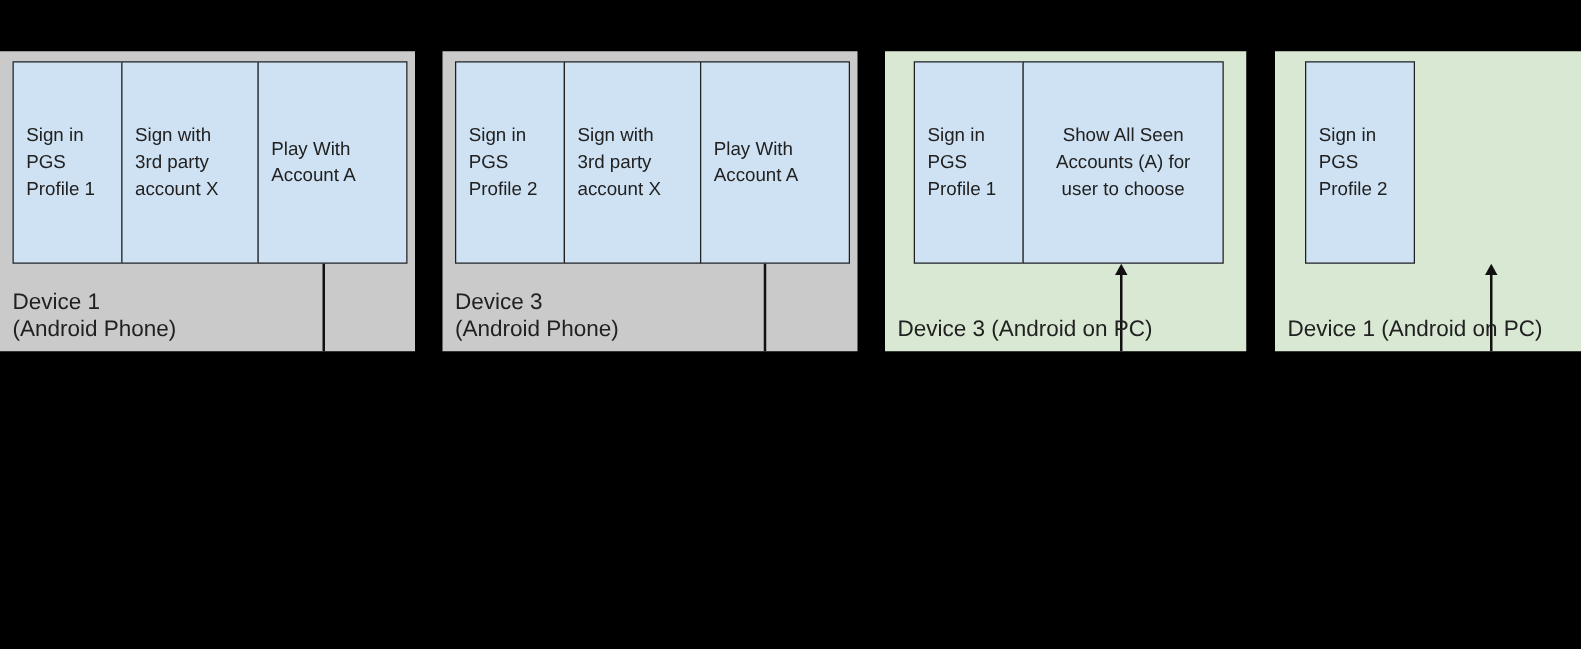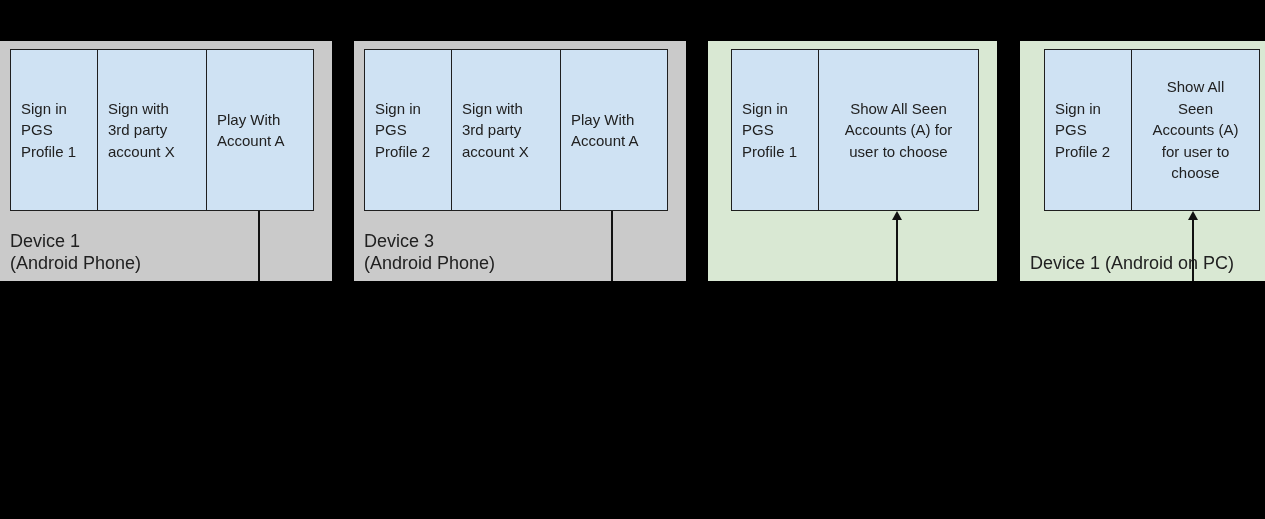--- a/index.html
+++ b/index.html
@@ -53,21 +53,21 @@
     color:var(--text);
     font-size:15px;
     line-height:21.5px;
   }
   .step-box + .step-box{margin-left:-1px;}
   .step-box .txt{white-space:pre-line;padding:0 10px;}
   .step-box.center{justify-content:center;text-align:center;}
 
   .w-signin{width:88px;}
   .w-3rd{width:110px;}
-  .w-play{width:108px;align-items:center;}
+  .w-play{width:120px;align-items:center;}
   .w-show3{width:161px;}
   .w-show4{width:129px;}
 
   .device-label{
     position:absolute;
     left:10px;
     bottom:7px;
     color:var(--text);
     font-size:18px;
     line-height:22px;
@@ -153,35 +153,29 @@
 Profile 1</span>
       </div>
       <div class="step-box w-show3 center">
         <span class="txt">Show All Seen
 Accounts (A) for
 user to choose</span>
       </div>
     </div>
     <div class="connector arrow-line"></div>
     <div class="arrowhead"></div>
+    <div class="device-label">Device 3 (Android on PC)</div>
   </section>
 
   <section class="device pc" id="device4">
     <div class="box-row">
       <div class="step-box w-signin">
         <span class="txt">Sign in
 PGS
 Profile 2</span>
-      </div>
-      <div class="step-box w-show4 center">
-        <span class="txt">Show All
-Seen
-Accounts (A)
-for user to
-choose</span>
       </div>
     </div>
     <div class="connector arrow-line"></div>
     <div class="arrowhead"></div>
     <div class="device-label">Device 1 (Android on PC)</div>
   </section>
 
 </div>
 
 </body></html>

